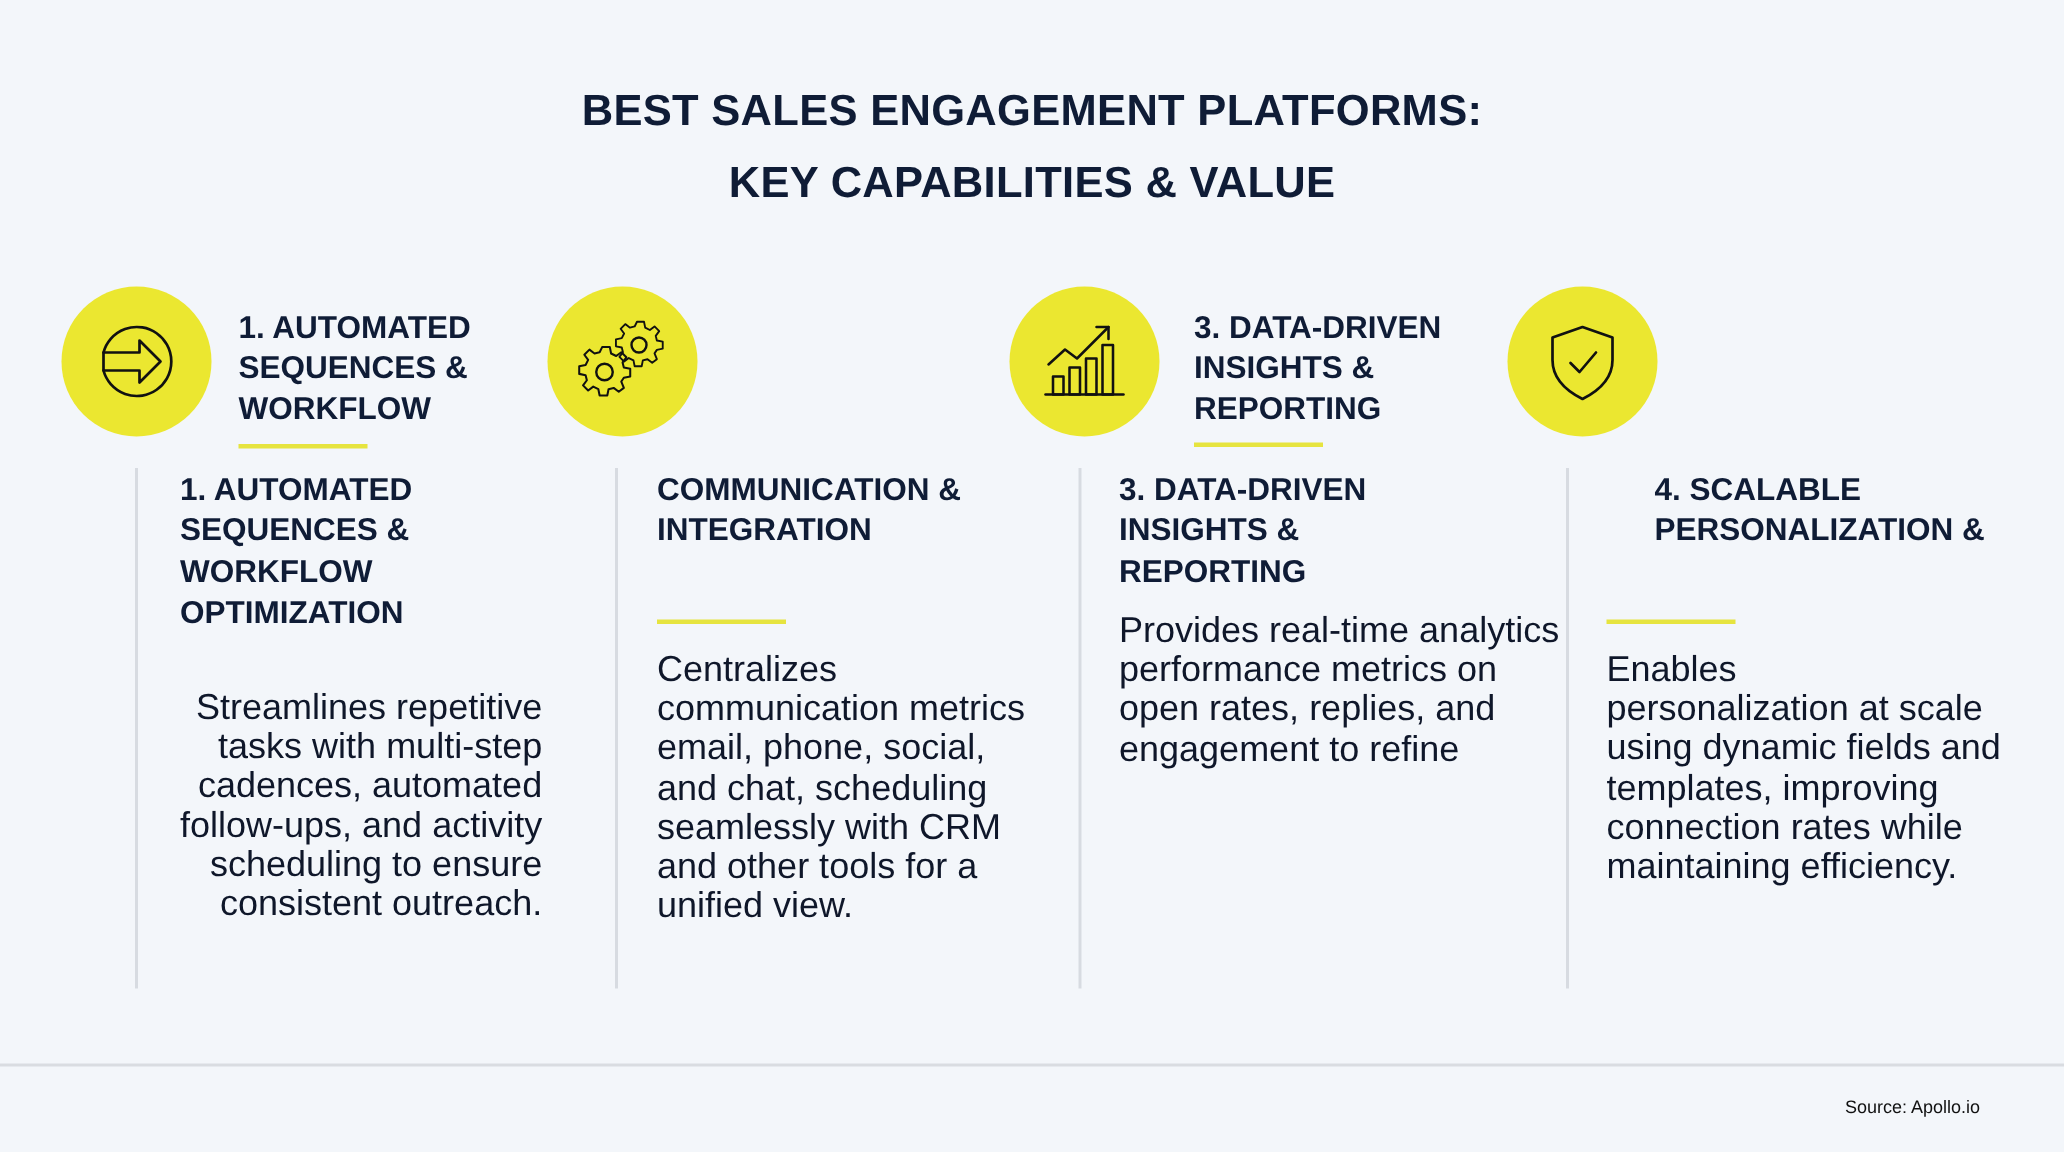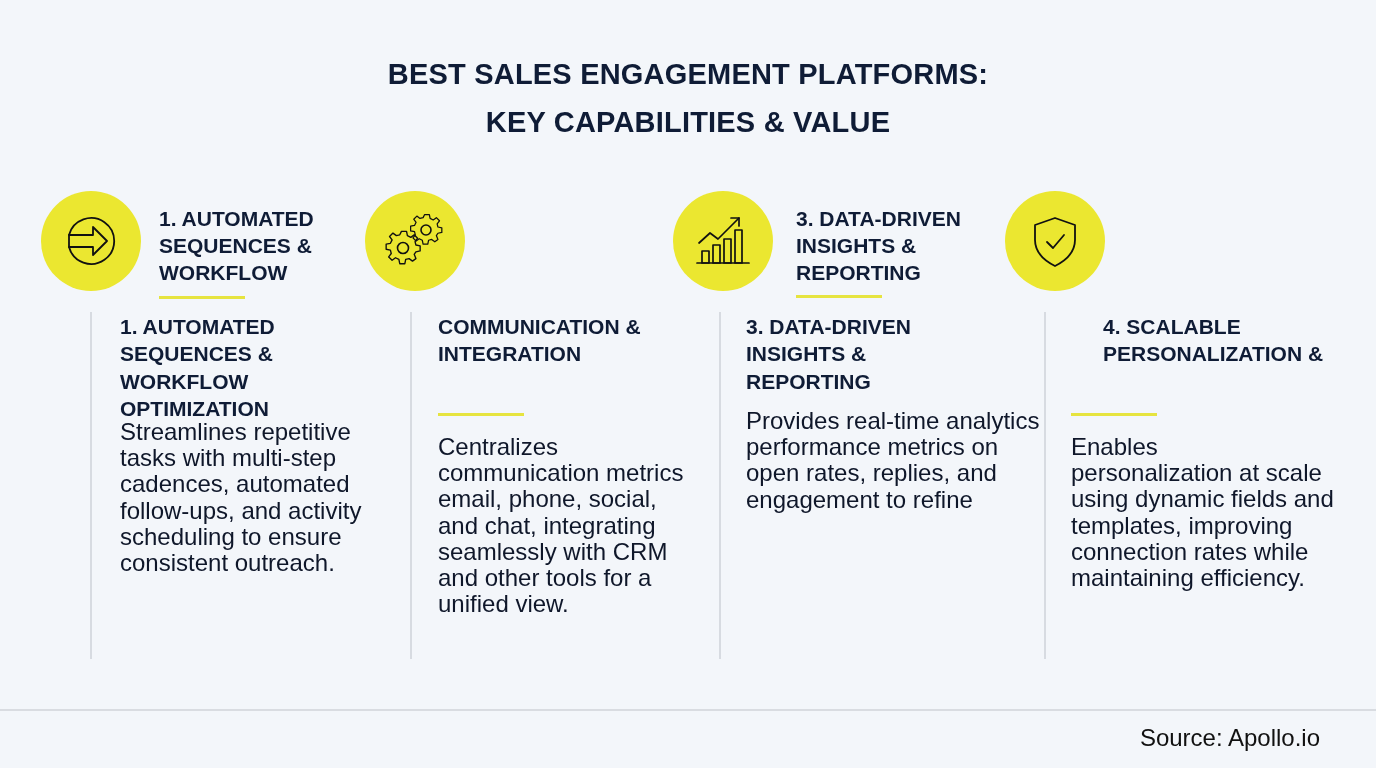--- a/index.html
+++ b/index.html
@@ -86,21 +86,21 @@
     left: 0;
     top: 709px;
     width: 1376px;
     height: 2px;
     background: #d9dce1;
   }
   .source {
     position: absolute;
     right: 56px;
     top: 727px;
-    font-size: 24px;
+    font-size: 12px;
     line-height: 22px;
     color: #111;
   }
 </style>
 </head>
 <body>
 
 <div class="title">
   <span class="line">BEST SALES ENGAGEMENT PLATFORMS:</span>
   <span class="line">KEY CAPABILITIES &amp; VALUE</span>
@@ -157,40 +157,40 @@
   </svg>
 </div>
 
 <div class="vline" style="left:90px;"></div>
 <div class="card-heading" style="left:120px; top:313px;">
   <span class="line">1. AUTOMATED</span>
   <span class="line">SEQUENCES &amp;</span>
   <span class="line">WORKFLOW</span>
   <span class="line">OPTIMIZATION</span>
 </div>
-<div class="card-body" style="left:120px; top:419px;">
+<div class="card-body" style="left:120px; top:459px;text-align:right;">
   <span class="line">Streamlines repetitive</span>
   <span class="line">tasks with multi-step</span>
   <span class="line">cadences, automated</span>
   <span class="line">follow-ups, and activity</span>
   <span class="line">scheduling to ensure</span>
   <span class="line">consistent outreach.</span>
 </div>
 
 <div class="vline" style="left:410px;"></div>
 <div class="card-heading" style="left:438px; top:313px;">
   <span class="line">COMMUNICATION &amp;</span>
   <span class="line">INTEGRATION</span>
 </div>
 <div class="underline" style="left:438px; top:413px; width:86px;"></div>
 <div class="card-body" style="left:438px; top:434px;">
   <span class="line">Centralizes</span>
   <span class="line">communication metrics</span>
   <span class="line">email, phone, social,</span>
-  <span class="line">and chat, integrating</span>
+  <span class="line">and chat, scheduling</span>
   <span class="line">seamlessly with CRM</span>
   <span class="line">and other tools for a</span>
   <span class="line">unified view.</span>
 </div>
 
 <div class="vline" style="left:719px;"></div>
 <div class="card-heading" style="left:746px; top:313px;">
   <span class="line">3. DATA-DRIVEN</span>
   <span class="line">INSIGHTS &amp;</span>
   <span class="line">REPORTING</span>

